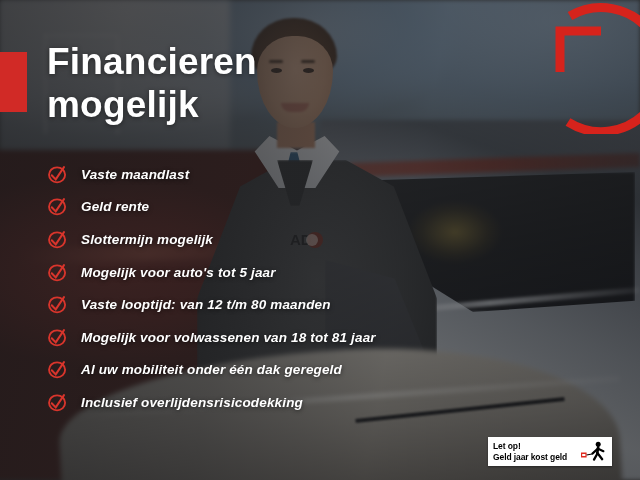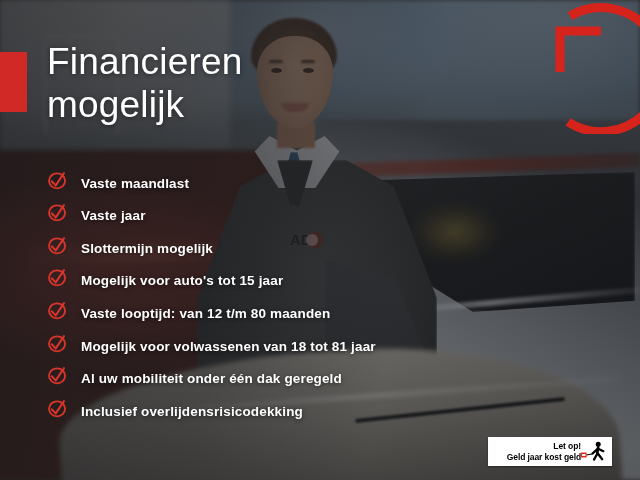--- a/index.html
+++ b/index.html
@@ -217,35 +217,36 @@
     position: absolute;
     right: -2px; top: -6px; width: 104px; height: 140px;
   }
 
   
   .title {
     position: absolute;
     left: 47px; top: 40px;
     color: #ffffff;
     font-size: 37px;
-    font-weight: 400;
+    font-weight: 700;
     line-height: 43px;
     letter-spacing: 0.2px;
     white-space: pre-line;
     text-shadow: 0 1px 5px rgba(0,0,0,0.45);
   }
   .list {
     position: absolute;
     left: 47px; top: 158px;
     width: 420px;
   }
   .list-item {
     display: flex;
-    align-items: flex-end;
+    align-items: center;
     height: 32.6px;
+    font-style: italic;
   }
   .check-icon {
     width: 21px; height: 21px;
     flex: 0 0 21px;
     margin-right: 13px;
   }
   .item-label {
     color: #ffffff;
     font-size: 13.5px;
     font-weight: 700;
@@ -265,21 +266,20 @@
     box-sizing: border-box;
     box-shadow: 0 1px 2px rgba(0,0,0,0.4);
   }
   .warn-text {
     color: #000000;
     font-size: 8.5px;
     font-weight: 700;
     line-height: 10.5px;
     letter-spacing: -0.1px;
     flex: 1 1 auto;
-    text-align: right;
   }
   .warn-fig { width: 26px; height: 22px; flex: 0 0 26px; }
 </style>
 </head>
 <body>
 
 <div id="stage" style="--brand:#d12a26">
 
   <div class="photo">
     <div class="bg-sky"></div>
@@ -352,41 +352,41 @@
       <span class="item-label">Vaste maandlast</span>
     </div>
 
     <div class="list-item">
       <span class="check-icon">
         <svg viewBox="0 0 24 24" width="21" height="21">
           <ellipse cx="11.5" cy="12.4" rx="9.2" ry="8.6" fill="none" stroke="#d8352c" stroke-width="2.1"></ellipse>
           <path d="M5.4 12.8 L10 17.6 L19.4 3.6" fill="none" stroke="#d8352c" stroke-width="2.3" stroke-linecap="round"></path>
         </svg>
       </span>
-      <span class="item-label">Vaste jaar</span>
+      <span class="item-label">Geld rente</span>
     </div>
 
     <div class="list-item">
       <span class="check-icon">
         <svg viewBox="0 0 24 24" width="21" height="21">
           <ellipse cx="11.5" cy="12.4" rx="9.2" ry="8.6" fill="none" stroke="#d8352c" stroke-width="2.1"></ellipse>
           <path d="M5.4 12.8 L10 17.6 L19.4 3.6" fill="none" stroke="#d8352c" stroke-width="2.3" stroke-linecap="round"></path>
         </svg>
       </span>
       <span class="item-label">Slottermijn mogelijk</span>
     </div>
 
     <div class="list-item">
       <span class="check-icon">
         <svg viewBox="0 0 24 24" width="21" height="21">
           <ellipse cx="11.5" cy="12.4" rx="9.2" ry="8.6" fill="none" stroke="#d8352c" stroke-width="2.1"></ellipse>
           <path d="M5.4 12.8 L10 17.6 L19.4 3.6" fill="none" stroke="#d8352c" stroke-width="2.3" stroke-linecap="round"></path>
         </svg>
       </span>
-      <span class="item-label">Mogelijk voor auto's tot 15 jaar</span>
+      <span class="item-label">Mogelijk voor auto's tot 5 jaar</span>
     </div>
 
     <div class="list-item">
       <span class="check-icon">
         <svg viewBox="0 0 24 24" width="21" height="21">
           <ellipse cx="11.5" cy="12.4" rx="9.2" ry="8.6" fill="none" stroke="#d8352c" stroke-width="2.1"></ellipse>
           <path d="M5.4 12.8 L10 17.6 L19.4 3.6" fill="none" stroke="#d8352c" stroke-width="2.3" stroke-linecap="round"></path>
         </svg>
       </span>
       <span class="item-label">Vaste looptijd: van 12 t/m 80 maanden</span>

